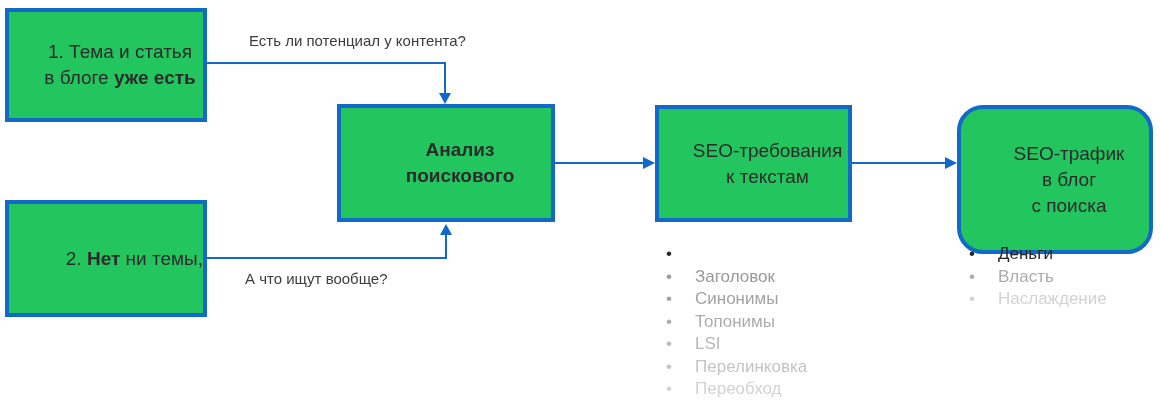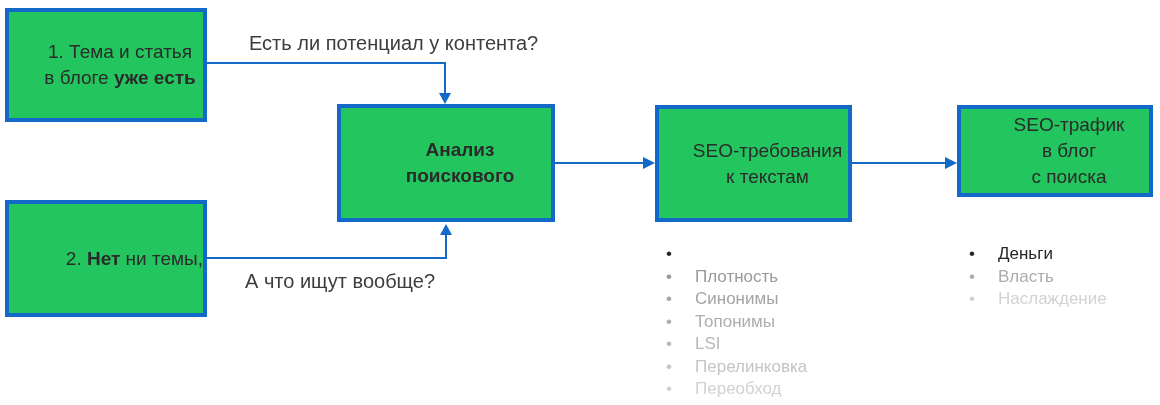--- a/index.html
+++ b/index.html
@@ -24,21 +24,21 @@
     color: var(--text-dark, #2b2b2b);
     font-size: 19px;
     line-height: 26px;
     padding-left: 28px;
   }
   .box .bold { font-weight: 700; }
   .box-topic-exists { left: 5px;   top: 8px;   width: 202px; height: 114px; }
   .box-no-topic     { left: 5px;   top: 200px; width: 202px; height: 117px; align-items: flex-end; }
   .box-analysis     { left: 337px; top: 104px; width: 218px; height: 118px; font-weight: bold; }
   .box-seo-req      { left: 655px; top: 105px; width: 197px; height: 117px; }
-  .box-seo-traffic  { left: 957px; top: 105px; width: 196px; height: 92px; }
+  .box-seo-traffic  { left: 957px; top: 105px; width: 196px; height: 149px; border-radius: 26px; }
 
   .line {
     position: absolute;
     background: var(--accent, #1269c7);
   }
   .arrowhead { position: absolute; width: 0; height: 0; }
   .arrow-right {
     border-top: 6px solid transparent;
     border-bottom: 6px solid transparent;
     border-left: 12px solid var(--accent, #1269c7);
@@ -49,21 +49,21 @@
     border-top: 11px solid var(--accent, #1269c7);
   }
   .arrow-up {
     border-left: 6px solid transparent;
     border-right: 6px solid transparent;
     border-bottom: 11px solid var(--accent, #1269c7);
   }
 
   .arrow-label {
     position: absolute;
-    font-size: 20px;
+    font-size: 15px;
     color: #3d3d3d;
     white-space: nowrap;
   }
   .label-top    { left: 249px; top: 32px; }
   .label-bottom { left: 245px; top: 270px; }
 
   ul.fade-list {
     position: absolute;
     list-style: none;
     font-size: 17px;
@@ -123,21 +123,21 @@
 
   <div class="line" style="left:852px; top:162px; width:94px; height:2px;"></div>
   <div class="arrowhead arrow-right" style="left:945px; top:157px;"></div>
 
   <ul class="fade-list list-seo-req">
       <li style="color: rgb(38, 38, 38);">
         <span class="bullet">•</span>
       </li>
       <li style="color: rgb(153, 153, 153);">
         <span class="bullet">•</span>
-        <span>Плотность</span>
+        <span>Заголовок</span>
       </li>
       <li style="color: rgb(163, 163, 163);">
         <span class="bullet">•</span>
         <span>Синонимы</span>
       </li>
       <li style="color: rgb(173, 173, 173);">
         <span class="bullet">•</span>
         <span>Топонимы</span>
       </li>
       <li style="color: rgb(184, 184, 184);">

